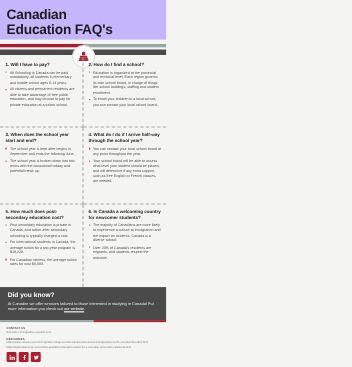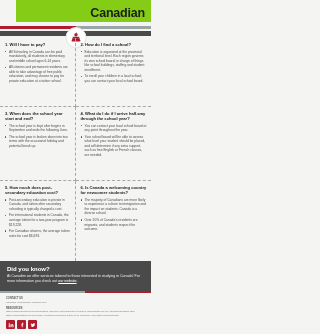--- a/index.html
+++ b/index.html
@@ -5,21 +5,21 @@
   html,body{margin:0;padding:0;}
   body{
     width:151px;height:334px;overflow:hidden;
     background:#f4f4f2;
     font-family:"Liberation Sans", sans-serif;
     color:#2e2e2e;
   }
   .page{width:151px;height:334px;position:relative;display:flex;flex-direction:column;}
 
   
-  .header{background:#84cc16;padding:6px 6px 2px 6px;text-align:right;margin-left:16px;}
+  .header{background:#c4b5fd;padding:6px 6px 2px 6px;text-align:left;}
   .title-l1,.title-l2{
     font-weight:bold;color:#1d1d1d;letter-spacing:-0.2px;line-height:1.12;
   }
   .title-l1{font-size:12.5px;}
   .title-l2{font-size:12.5px;}
 
   .rule-wrap{position:relative;height:12px;margin-top:4px;}
   .rule-top{display:flex;height:3px;width:100%;}
   .rule-red{background:#b01c2e;flex:0 0 50%;}
   .rule-grey{background:#9aa5a6;flex:1;}
@@ -76,20 +76,21 @@
     display:flex;align-items:center;justify-content:center;
   }
 </style>
 </head>
 <body>
 
 <div class="page">
 
   <div class="header">
     <div class="title-l1">Canadian</div>
+    <div class="title-l2">Education FAQ's</div>
   </div>
 
   <div class="rule-wrap">
     <div class="rule-top">
       <div class="rule-red"></div>
       <div class="rule-grey"></div>
     </div>
     <div class="rule-gap"></div>
     <div class="rule-dark"></div>
     <div class="emblem">

